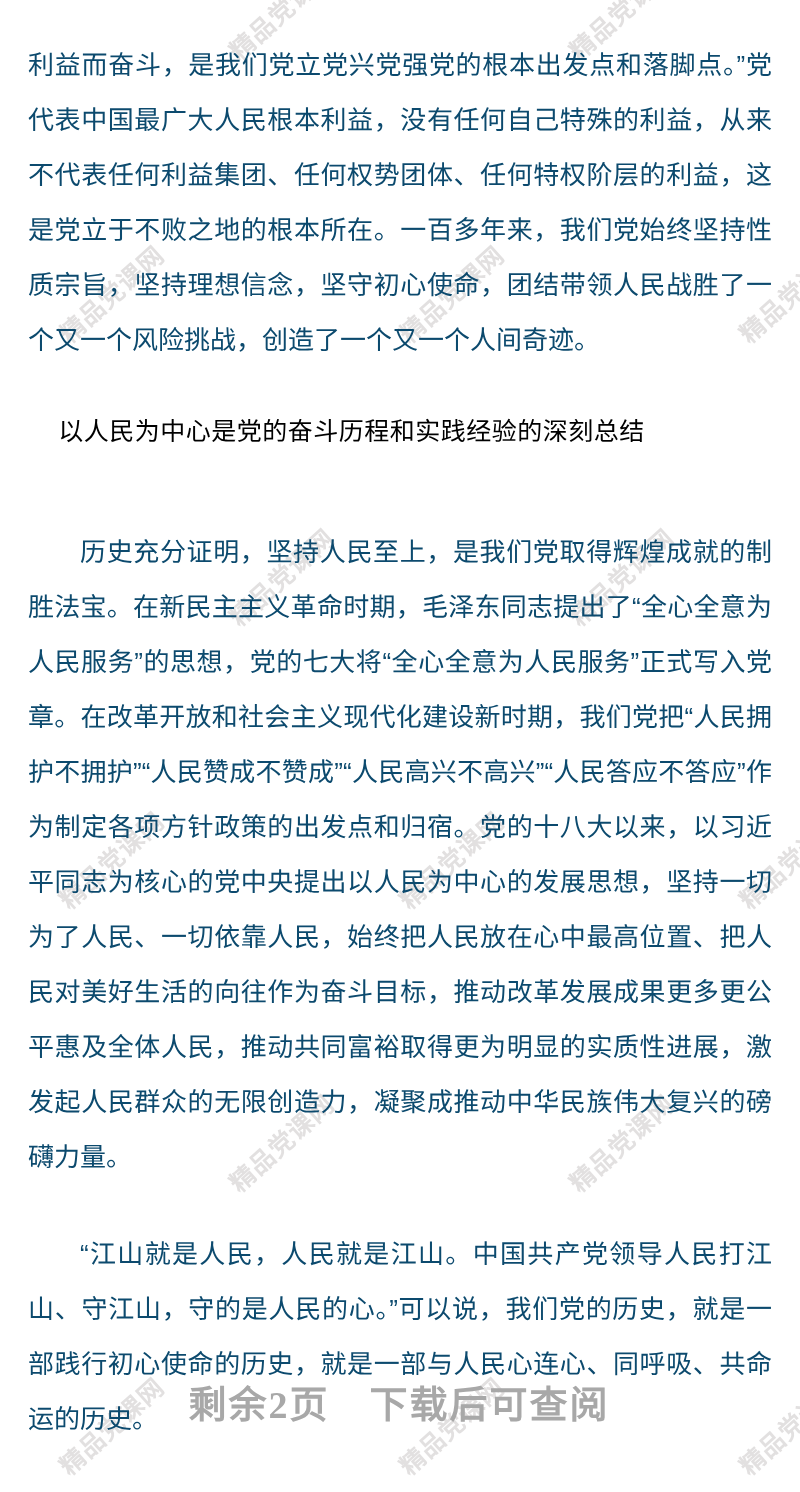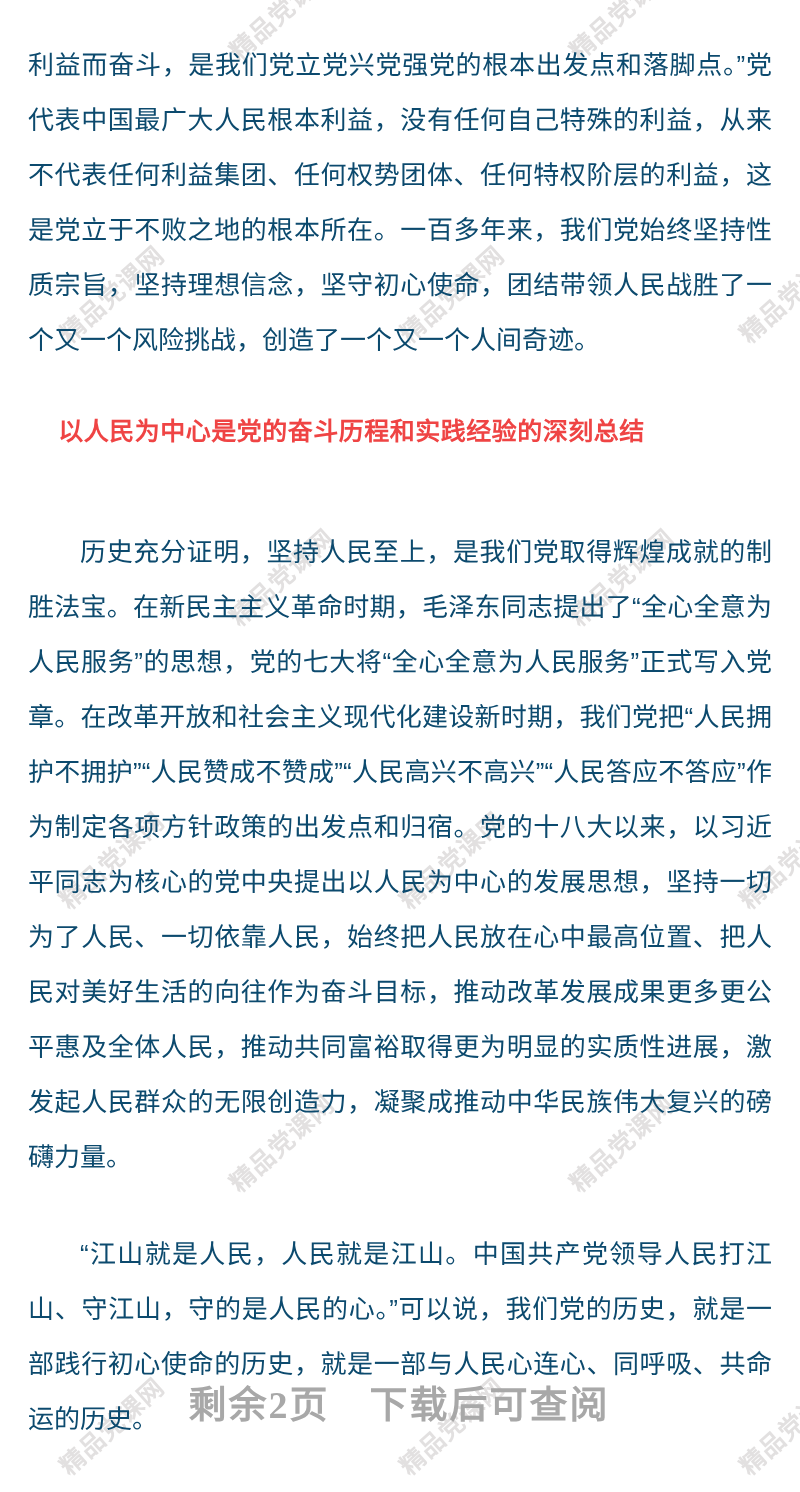--- a/index.html
+++ b/index.html
@@ -67,24 +67,24 @@
     text-indent: 2em;
   }
   .para.first {
     padding-top: 32px;
   }
 
   .section-heading {
     margin: 0;
     padding-top: 30px;
     padding-bottom: 6px;
-    color: #ef4444;
+    color: #000000;
     font-size: 25px;
     line-height: 55px;
-    font-weight: 700;
+    font-weight: 400;
     text-indent: 1.45em;
     letter-spacing: 0.5px;
   }
 
   .gap-after-para { height: 30px; }
   .gap-small { height: 24px; }
 
   
   #bottom-banner {
     position: absolute;

